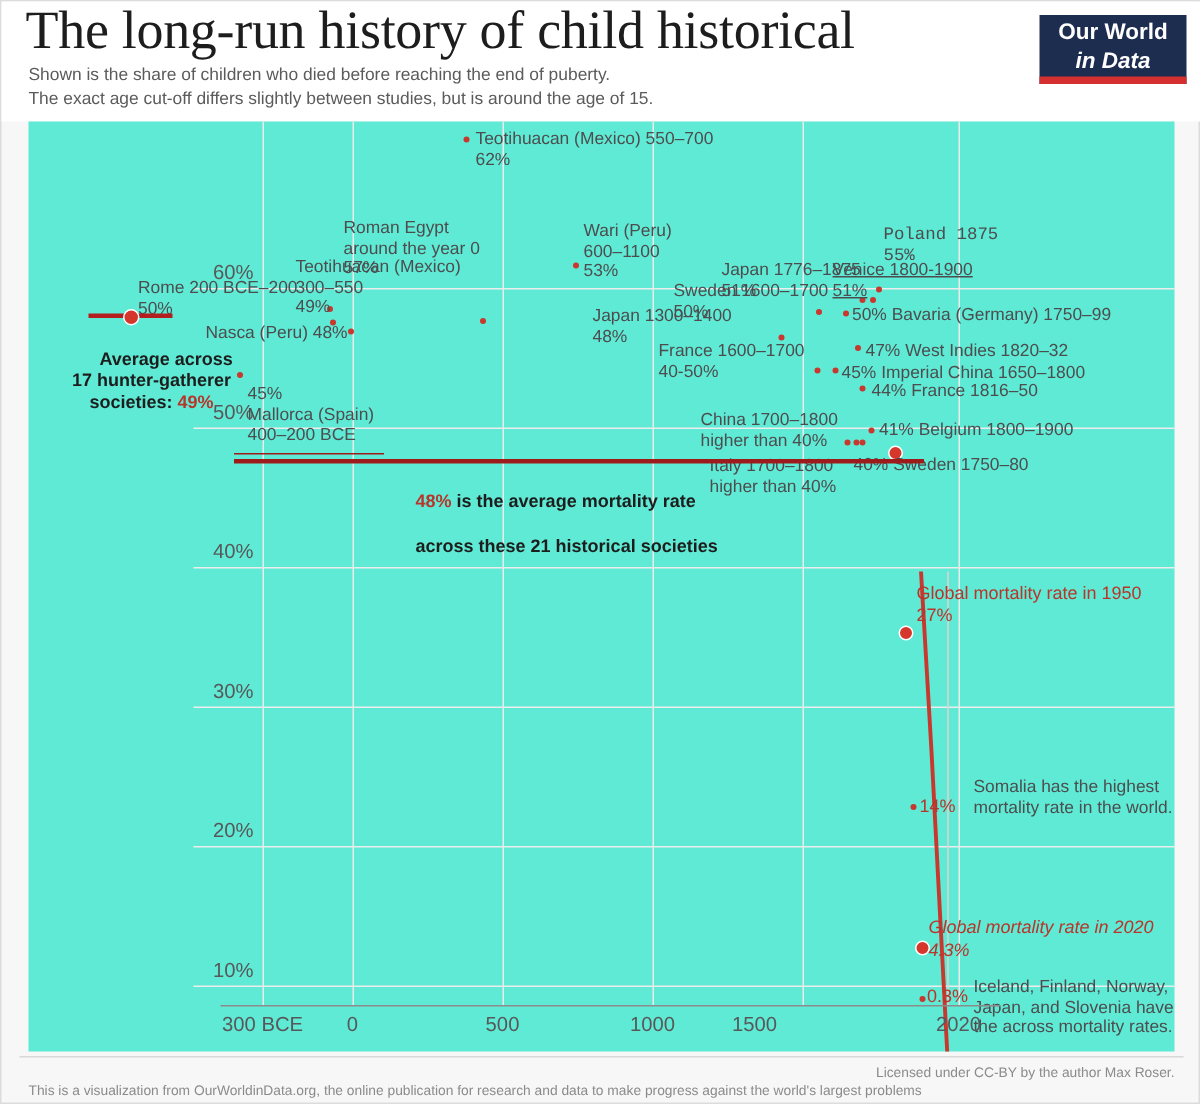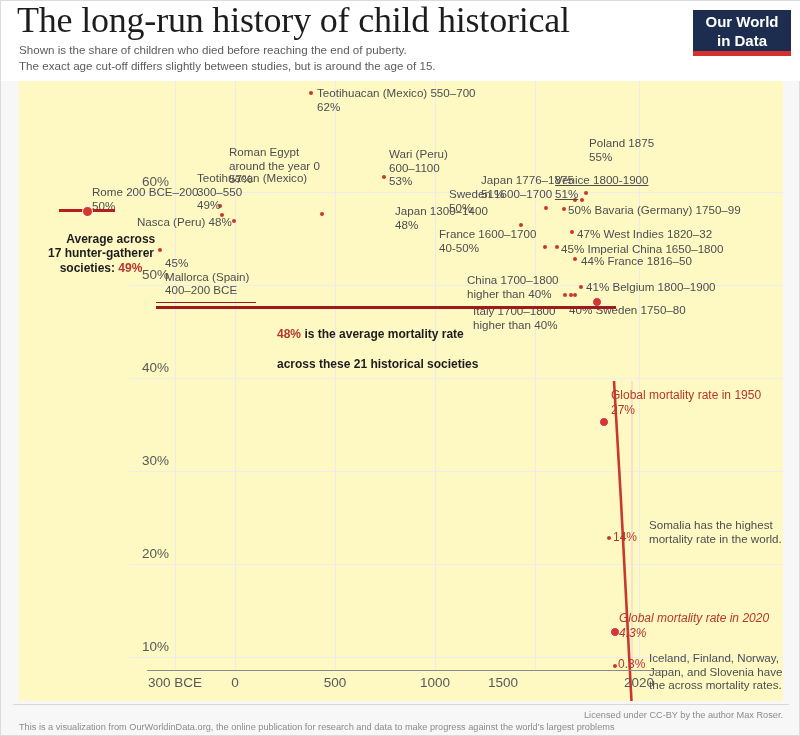--- a/index.html
+++ b/index.html
@@ -68,30 +68,30 @@
     border-bottom: 5px solid #d43030;
     box-sizing: border-box;
     color: #ffffff;
     text-align: center;
     font-family: "Liberation Sans", sans-serif;
     font-weight: 700;
     font-size: 15px;
     line-height: 19px;
     padding-top: 2px;
   }
-  #owid-logo .l2 { display:block; }
+  #owid-logo .l2 { display:block;font-style:italic; }
 
   
   #plot-card {
     position: absolute;
     left: 18px;
     top: 80px;
     width: 764px;
     height: 620px;
-    background: #fef9c3;
+    background: #5eead4;
   }
   .vgrid {
     position: absolute;
     top: 0;
     width: 1px;
     height: 589px;
     background: #ebebeb;
   }
   .hgrid {
     position: absolute;
@@ -295,21 +295,21 @@
       </div>
     <div id="label-layer">
         <div class="label" style="left: 298px; top: 5px;">Teotihuacan (Mexico) 550–700
 62%</div>
         <div class="label" style="left: 210px; top: 64px;">Roman Egypt
 around the year 0
 57%</div>
         <div class="label" style="left: 370px; top: 66px;">Wari (Peru)
 600–1100
 53%</div>
-        <div class="label" style="left: 570px; top: 55px;">Poland 1875
+        <div class="label" style="left: 570px; top: 69px; font-family: Liberation Mono, monospace;">Poland 1875
 55%</div>
         <div class="label" style="left: 73px; top: 104px;">Rome 200 BCE–200
 50%</div>
         <div class="label" style="left: 178px; top: 90px;">Teotihuacan (Mexico)
 300–550
 49%</div>
         <div class="label" style="left: 376px; top: 123px;">Japan 1300–1400
 48%</div>
         <div class="label" style="left: 430px; top: 106px;">Sweden 1600–1700
 50%</div>

